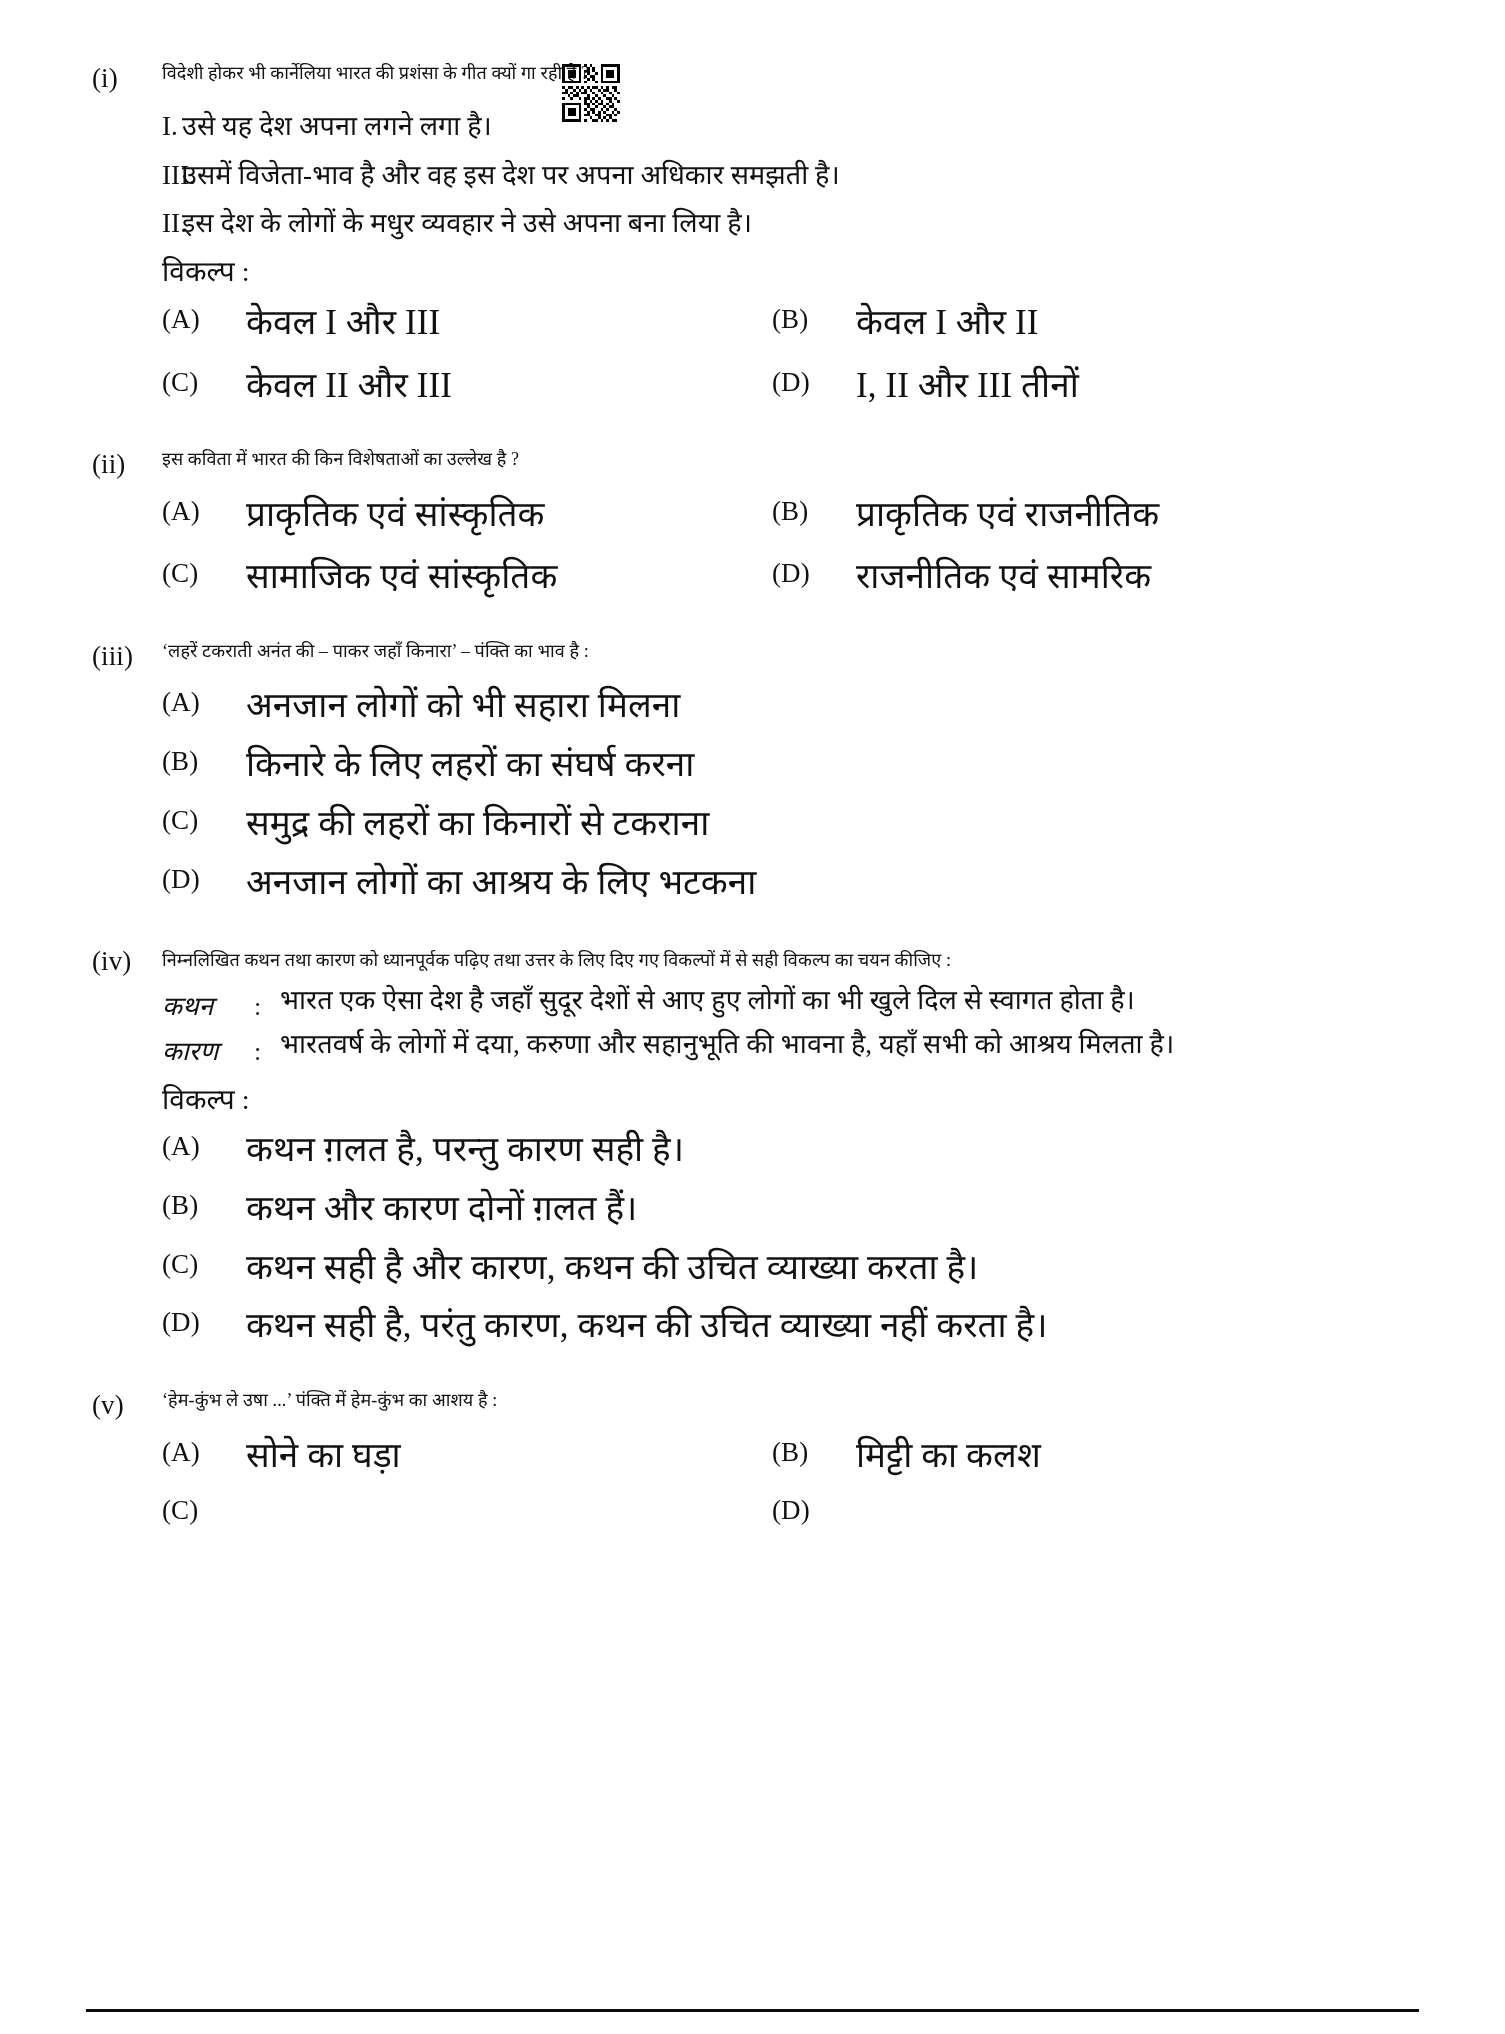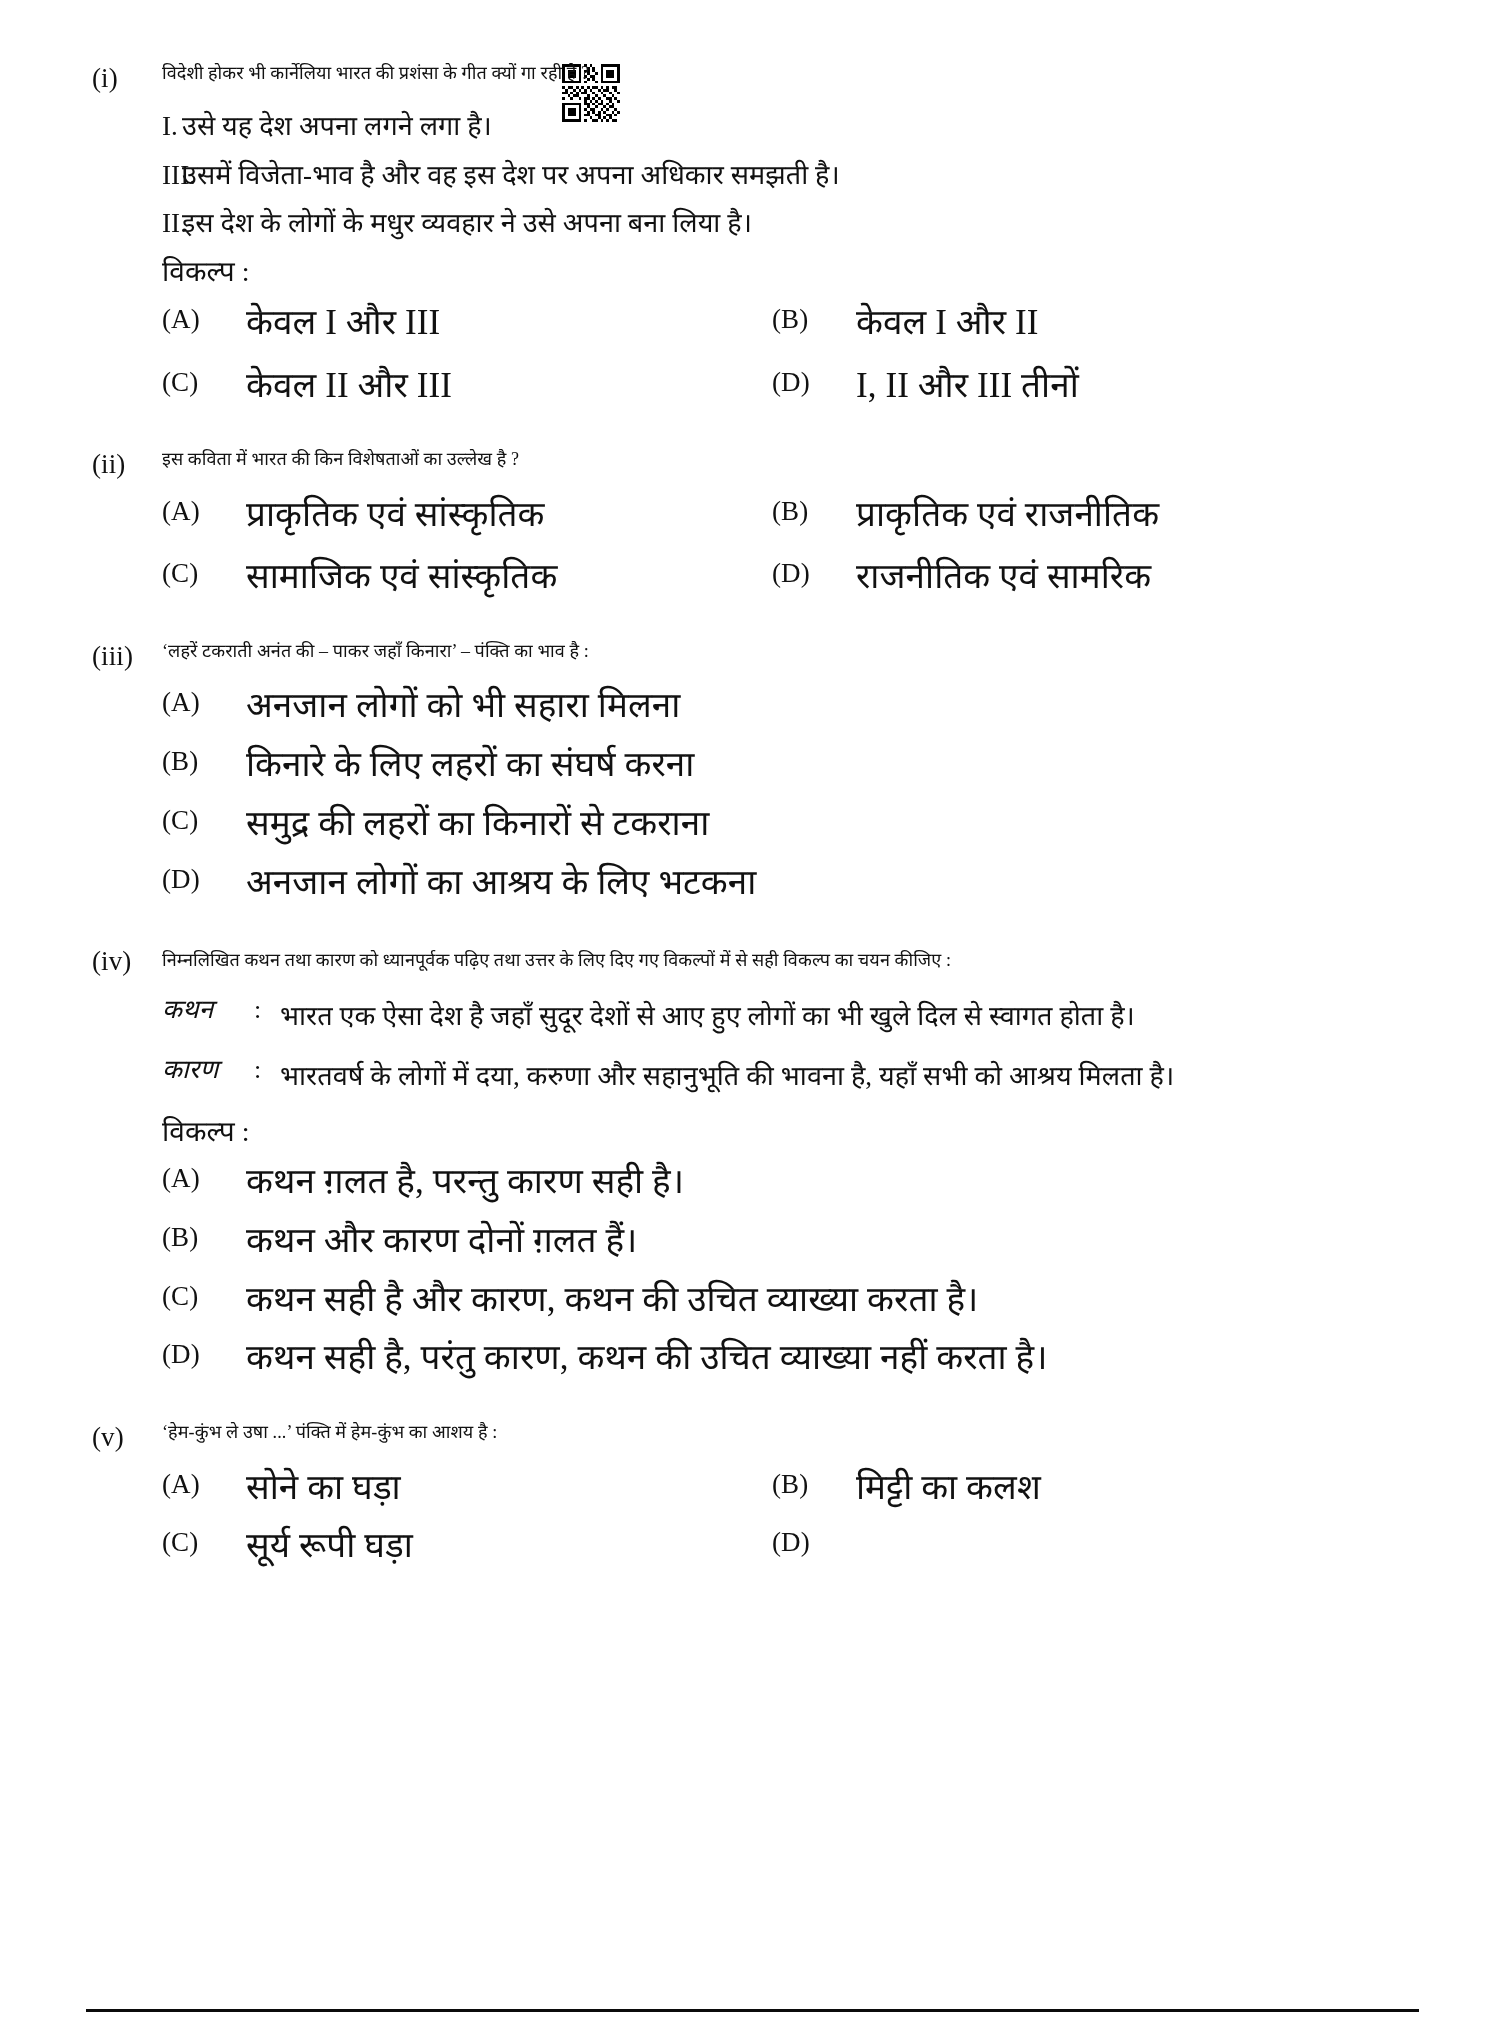--- a/index.html
+++ b/index.html
@@ -119,22 +119,22 @@
     font-family: "Liberation Serif", serif;
   }
   .opt-text {
     flex: 1 1 auto;
     font-size: 35px;
   }
 
   
   .ar-row {
     display: flex;
-    align-items: flex-start;
-    margin-top: 20px;
+    align-items: flex-end;
+    margin-top: 4px;
     padding-left: 76px;
   }
   .ar-label {
     width: 92px;
     flex: 0 0 92px;
     font-size: 26px;
     font-style: italic;
   }
   .ar-colon {
     width: 26px;
@@ -423,21 +423,20 @@
       <div class="opt">
         <span class="opt-letter">(A)</span>
         <span class="opt-text">सोने का घड़ा</span>
       </div>
       <div class="opt">
         <span class="opt-letter">(B)</span>
         <span class="opt-text">मिट्टी का कलश</span>
       </div>
       <div class="opt">
         <span class="opt-letter">(C)</span>
-        <span class="opt-text">सूर्य रूपी घड़ा</span>
       </div>
       <div class="opt">
         <span class="opt-letter">(D)</span>
       </div>
     </div>
   </div>
 
   <div class="footer-rule"></div>
 
 </div>

